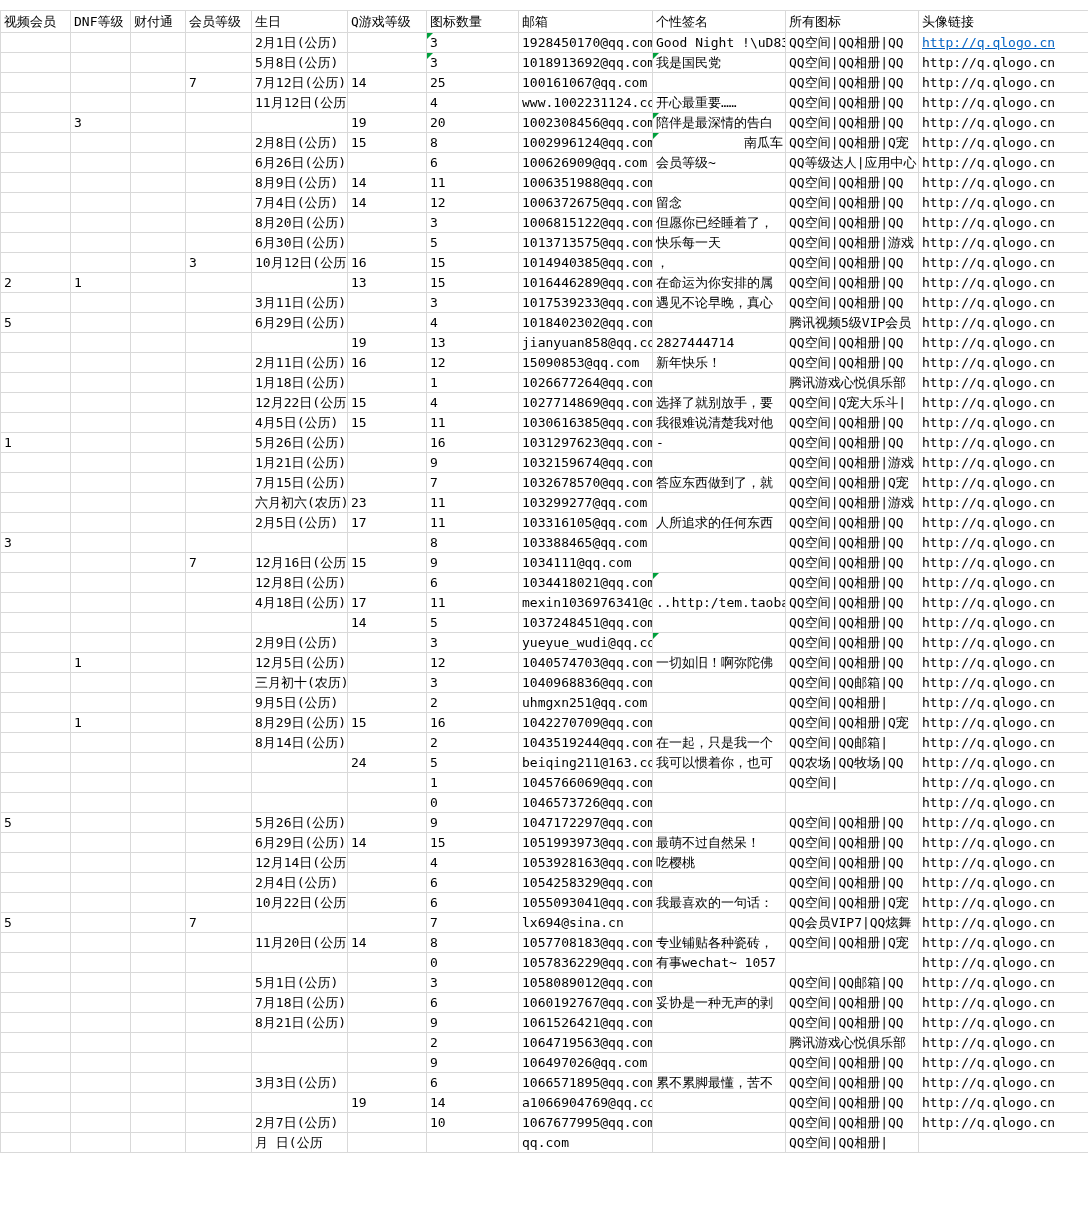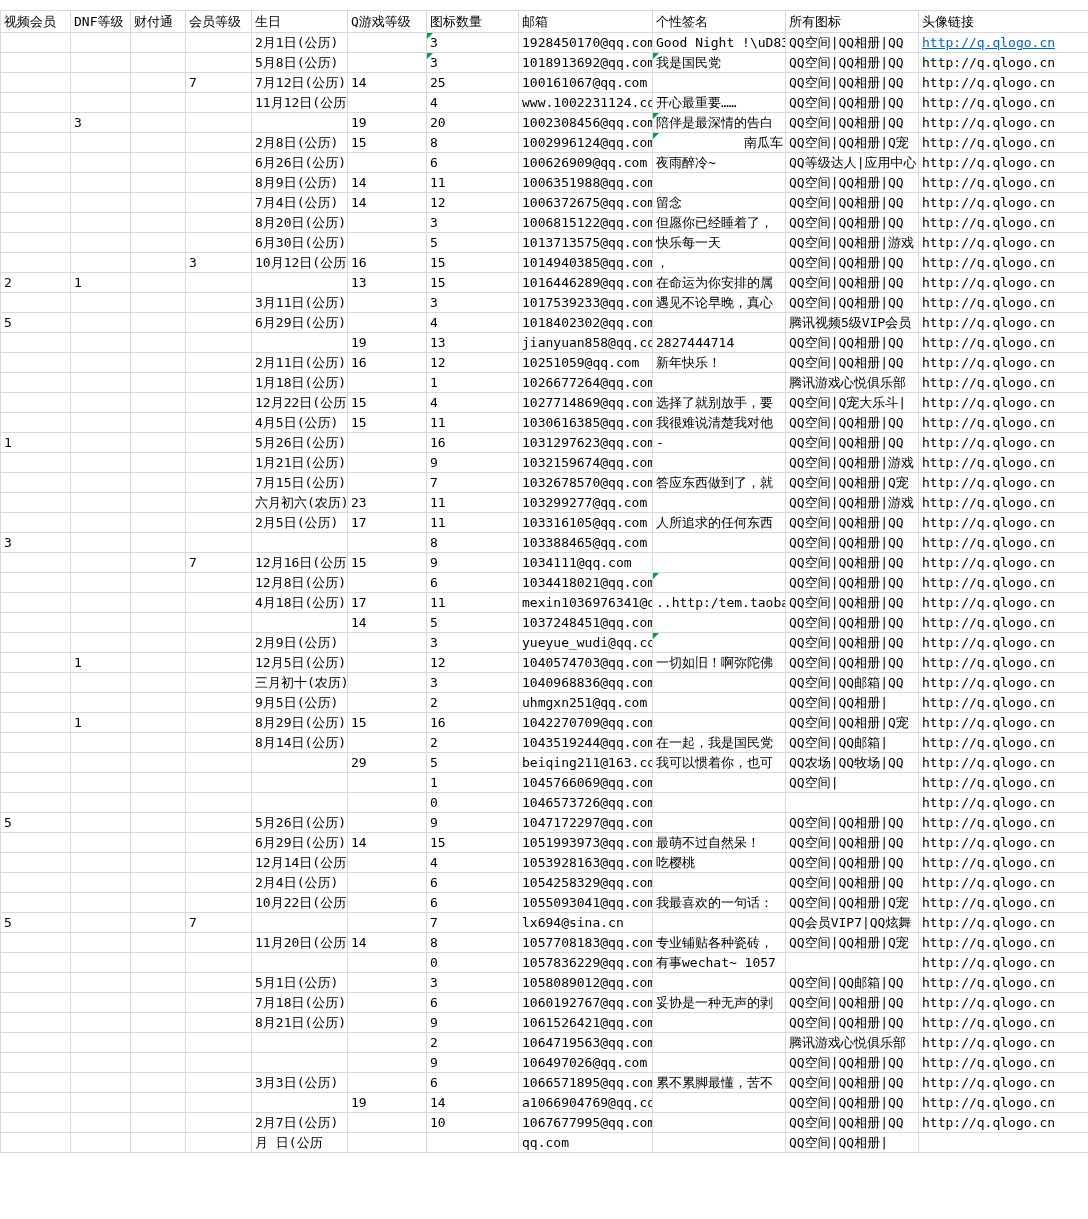--- a/index.html
+++ b/index.html
@@ -149,21 +149,21 @@
         </tr>
         <tr>
           <td></td>
           <td></td>
           <td></td>
           <td></td>
           <td>6月26日(公历)</td>
           <td></td>
           <td>6</td>
           <td>100626909@qq.com</td>
-          <td>夜雨醉冷~</td>
+          <td>会员等级~</td>
           <td>QQ等级达人|应用中心</td>
           <td>http://q.qlogo.cn</td>
         </tr>
         <tr>
           <td></td>
           <td></td>
           <td></td>
           <td></td>
           <td>8月9日(公历)</td>
           <td>14</td>
@@ -278,21 +278,21 @@
           <td>http://q.qlogo.cn</td>
         </tr>
         <tr>
           <td></td>
           <td></td>
           <td></td>
           <td></td>
           <td>2月11日(公历)</td>
           <td>16</td>
           <td>12</td>
-          <td>10251059@qq.com</td>
+          <td>15090853@qq.com</td>
           <td>新年快乐！</td>
           <td>QQ空间|QQ相册|QQ</td>
           <td>http://q.qlogo.cn</td>
         </tr>
         <tr>
           <td></td>
           <td></td>
           <td></td>
           <td></td>
           <td>1月18日(公历)</td>
@@ -530,31 +530,31 @@
         </tr>
         <tr>
           <td></td>
           <td></td>
           <td></td>
           <td></td>
           <td>8月14日(公历)</td>
           <td></td>
           <td>2</td>
           <td>1043519244@qq.com</td>
-          <td>在一起，我是国民党</td>
+          <td>在一起，只是我一个</td>
           <td>QQ空间|QQ邮箱|</td>
           <td>http://q.qlogo.cn</td>
         </tr>
         <tr>
           <td></td>
           <td></td>
           <td></td>
           <td></td>
           <td></td>
-          <td>29</td>
+          <td>24</td>
           <td>5</td>
           <td>beiqing211@163.co</td>
           <td>我可以惯着你，也可</td>
           <td>QQ农场|QQ牧场|QQ</td>
           <td>http://q.qlogo.cn</td>
         </tr>
         <tr>
           <td></td>
           <td></td>
           <td></td>

